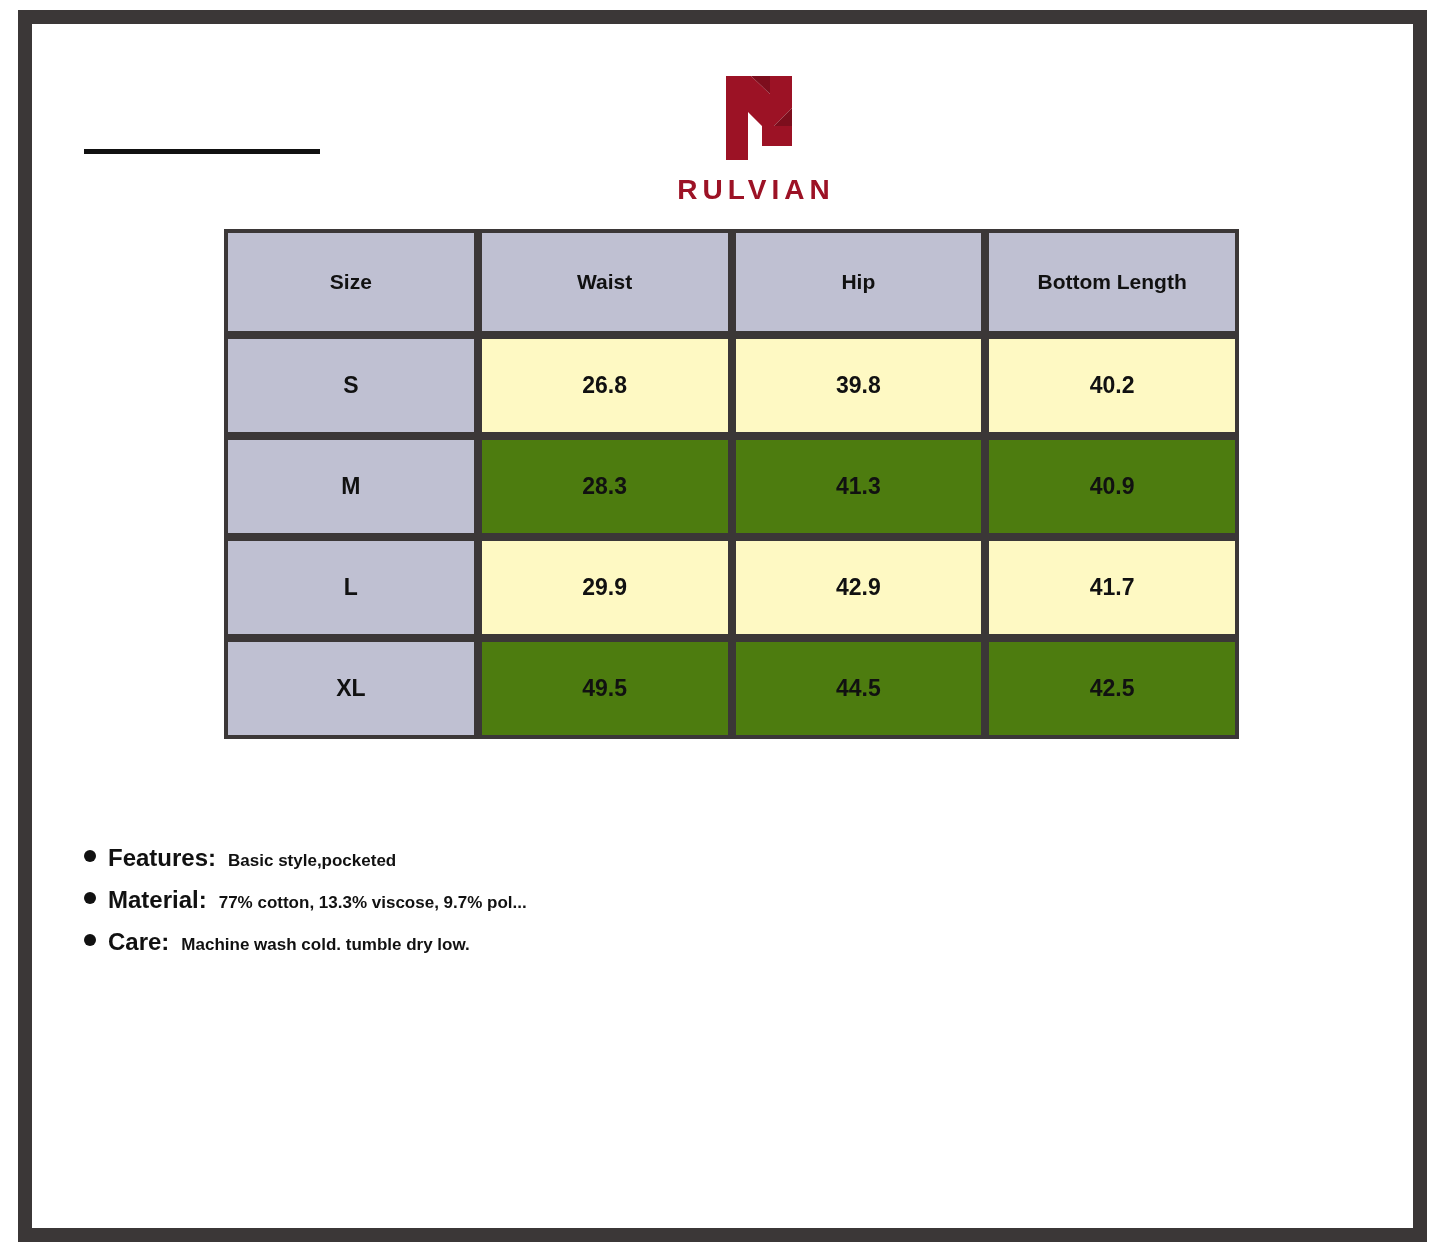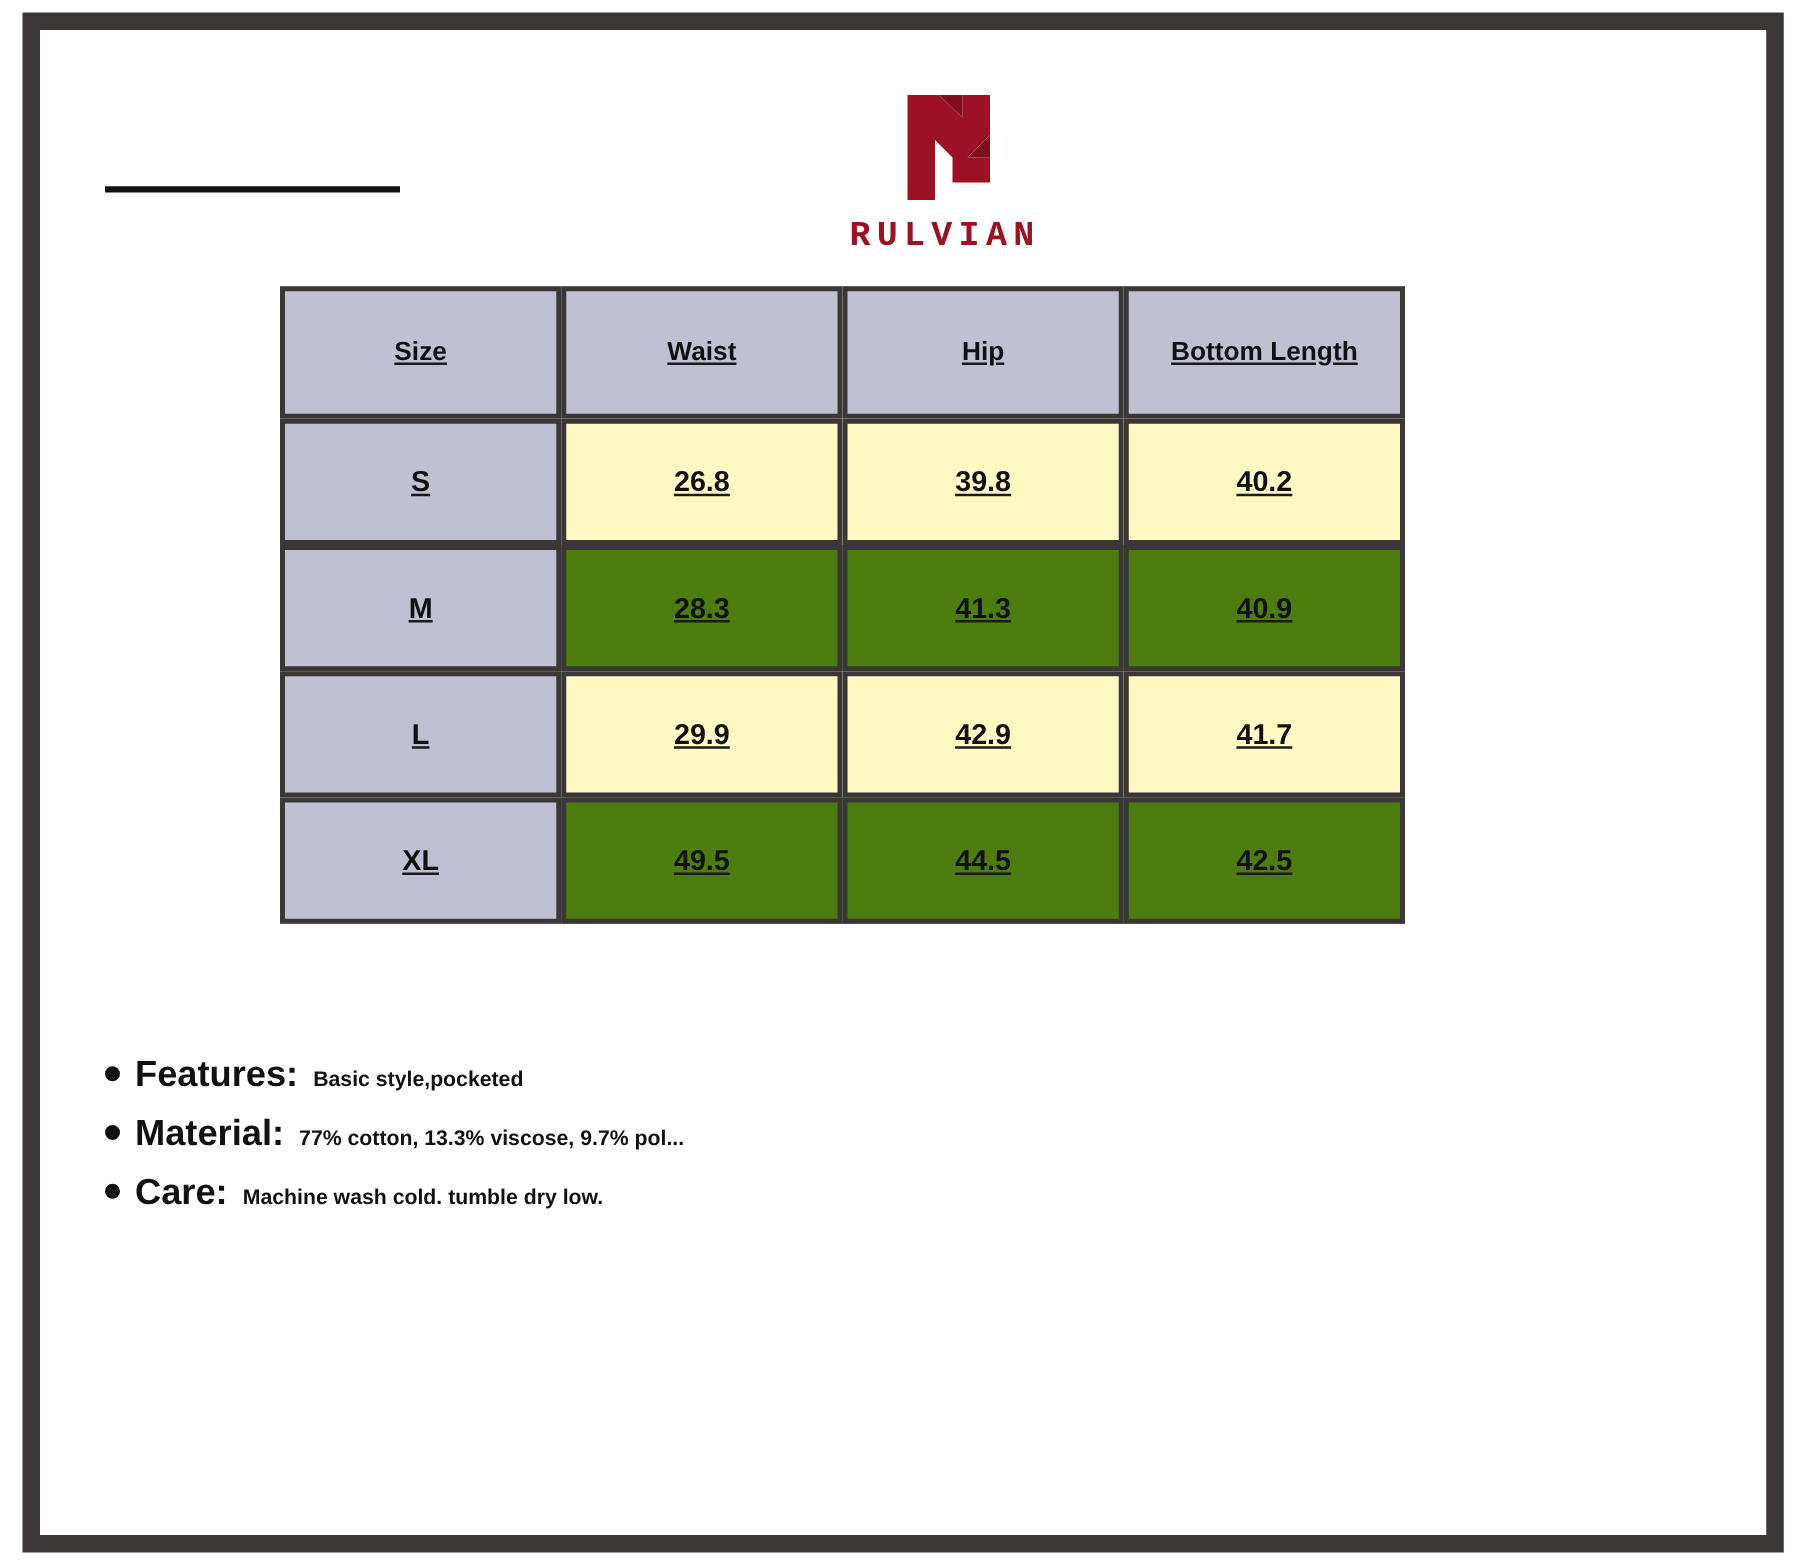--- a/index.html
+++ b/index.html
@@ -72,36 +72,35 @@
     height: 100px;
     margin: 0 auto;
     display: block;
   }
   .logo-text {
     margin-top: 6px;
     font-size: 28px;
     font-weight: bold;
     letter-spacing: 5px;
     color: #9c1225;
-    font-family: Liberation Mono, monospace;
+    font-family: Liberation Sans, sans-serif;
   }
 
   
   .table-wrap {
     position: absolute;
     left: 192px;
     top: 205px;
     width: 1020px;
   }
   table.size-table {
     border-collapse: separate;
     border-spacing: 0;
-    width: 900px;
+    width: 1015px;
     table-layout: fixed;
-    text-decoration: underline;
   }
   table.size-table td, table.size-table th {
     border: 4px solid #3b3737;
     text-align: center;
     vertical-align: middle;
     font-weight: bold;
     font-size: 23px;
     color: #111;
     padding: 0;
   }
@@ -142,21 +141,21 @@
     height: 12px;
     border-radius: 50%;
     background: #111;
     display: inline-block;
     margin-right: 12px;
     flex: 0 0 auto;
     position: relative;
     top: -4px;
   }
   .feat-label {
-    font-size: 29px;
+    font-size: 24px;
     font-weight: bold;
     color: #111;
     white-space: nowrap;
   }
   .feat-value {
     font-size: 17px;
     font-weight: bold;
     color: #111;
     margin-left: 12px;
   }

